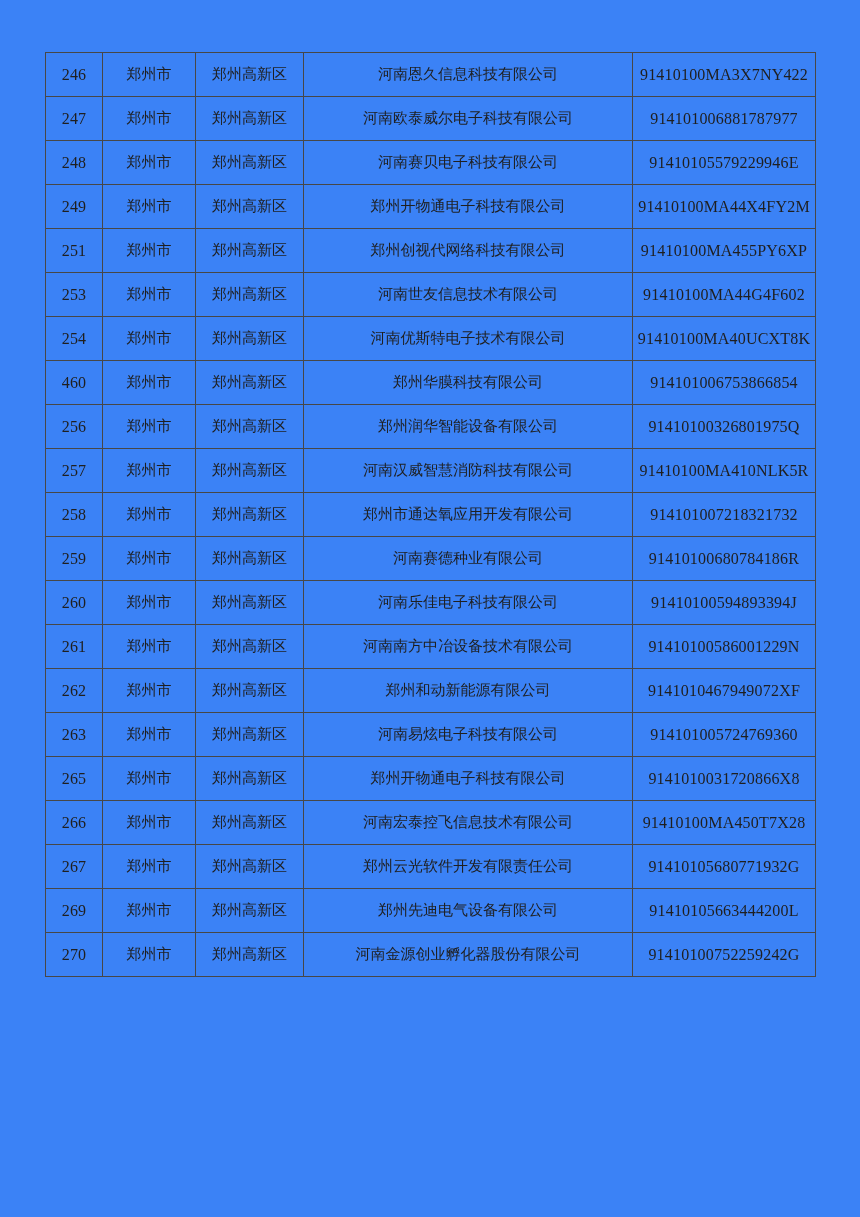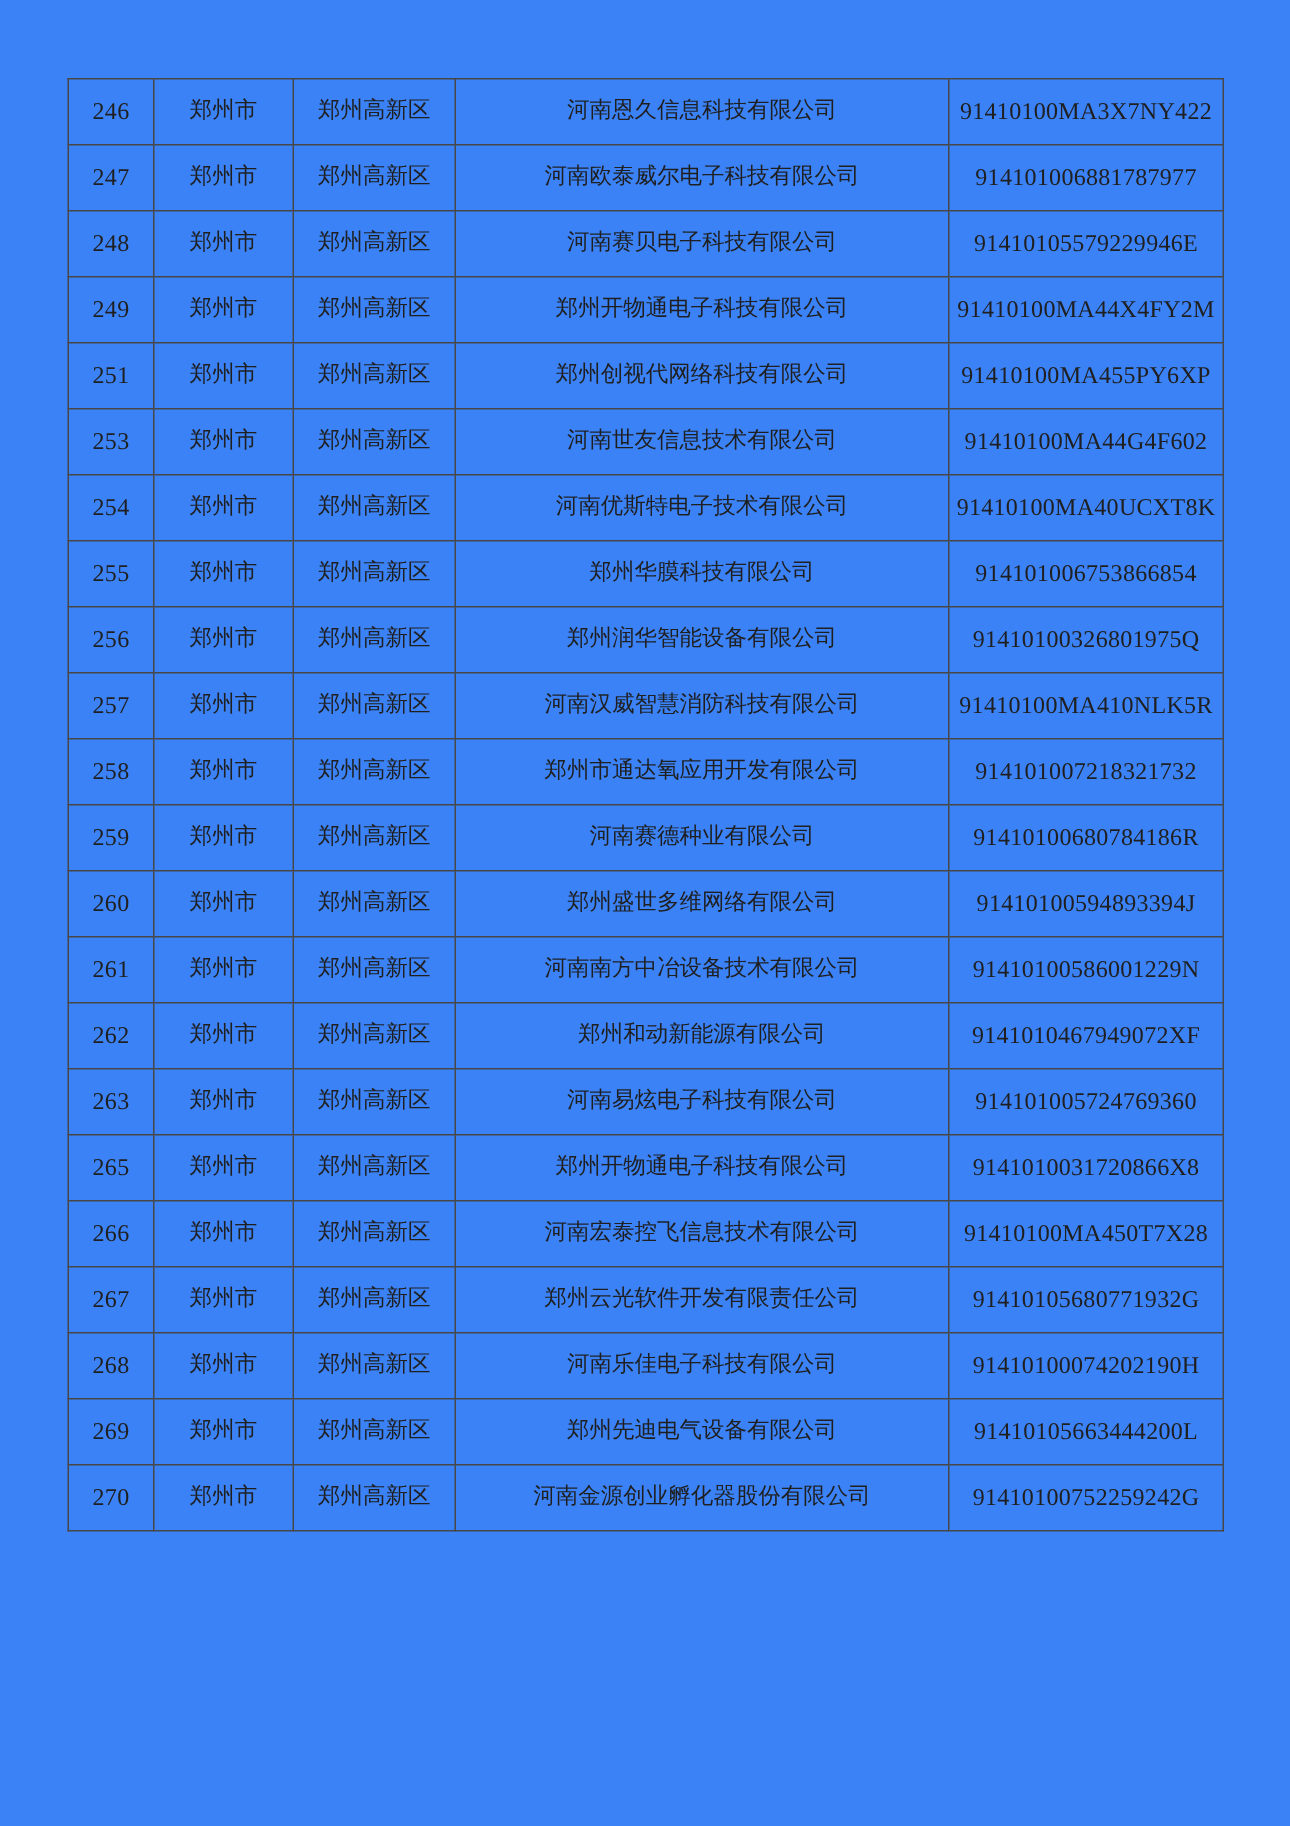--- a/index.html
+++ b/index.html
@@ -102,21 +102,21 @@
           <td class="code">91410100MA44G4F602</td>
         </tr>
         <tr>
           <td class="num">254</td>
           <td>郑州市</td>
           <td>郑州高新区</td>
           <td>河南优斯特电子技术有限公司</td>
           <td class="code">91410100MA40UCXT8K</td>
         </tr>
         <tr>
-          <td class="num">255</td>
+          <td class="num">460</td>
           <td>郑州市</td>
           <td>郑州高新区</td>
           <td>郑州华膜科技有限公司</td>
           <td class="code">914101006753866854</td>
         </tr>
         <tr>
           <td class="num">256</td>
           <td>郑州市</td>
           <td>郑州高新区</td>
           <td>郑州润华智能设备有限公司</td>
@@ -140,21 +140,21 @@
           <td class="num">259</td>
           <td>郑州市</td>
           <td>郑州高新区</td>
           <td>河南赛德种业有限公司</td>
           <td class="code">91410100680784186R</td>
         </tr>
         <tr>
           <td class="num">260</td>
           <td>郑州市</td>
           <td>郑州高新区</td>
-          <td>郑州盛世多维网络有限公司</td>
+          <td>河南乐佳电子科技有限公司</td>
           <td class="code">91410100594893394J</td>
         </tr>
         <tr>
           <td class="num">261</td>
           <td>郑州市</td>
           <td>郑州高新区</td>
           <td>河南南方中冶设备技术有限公司</td>
           <td class="code">91410100586001229N</td>
         </tr>
         <tr>
@@ -184,27 +184,20 @@
           <td>郑州高新区</td>
           <td>河南宏泰控飞信息技术有限公司</td>
           <td class="code">91410100MA450T7X28</td>
         </tr>
         <tr>
           <td class="num">267</td>
           <td>郑州市</td>
           <td>郑州高新区</td>
           <td>郑州云光软件开发有限责任公司</td>
           <td class="code">91410105680771932G</td>
-        </tr>
-        <tr>
-          <td class="num">268</td>
-          <td>郑州市</td>
-          <td>郑州高新区</td>
-          <td>河南乐佳电子科技有限公司</td>
-          <td class="code">91410100074202190H</td>
         </tr>
         <tr>
           <td class="num">269</td>
           <td>郑州市</td>
           <td>郑州高新区</td>
           <td>郑州先迪电气设备有限公司</td>
           <td class="code">91410105663444200L</td>
         </tr>
         <tr>
           <td class="num">270</td>

